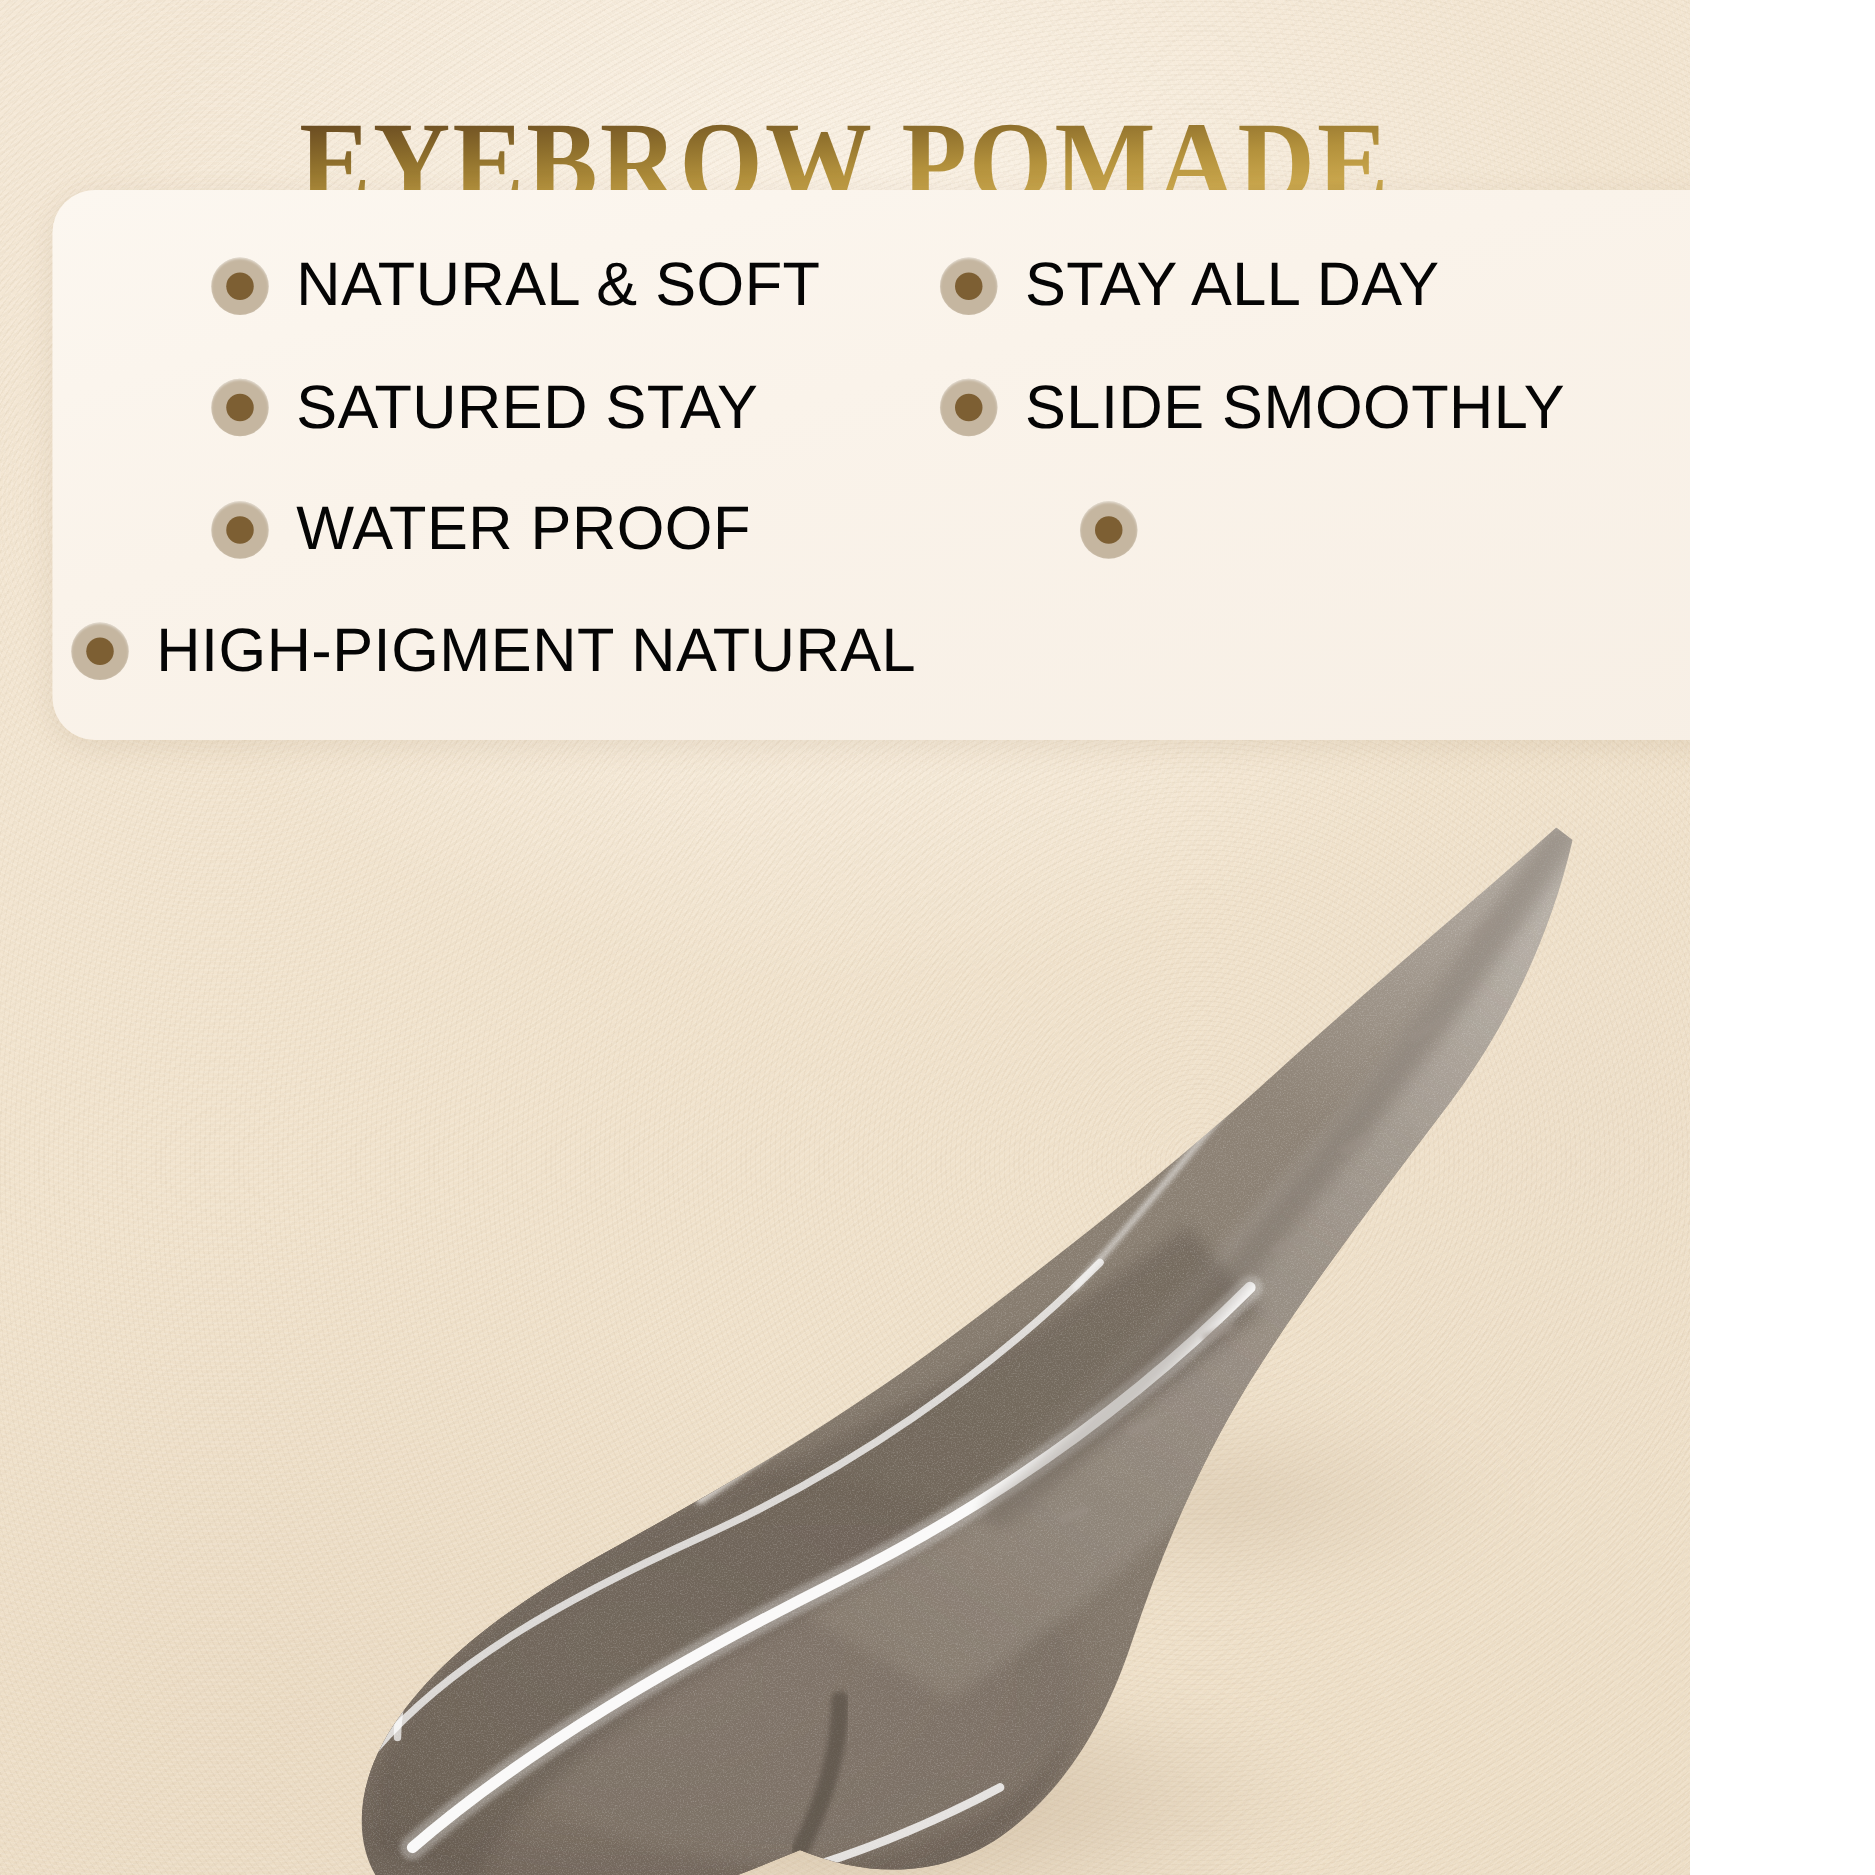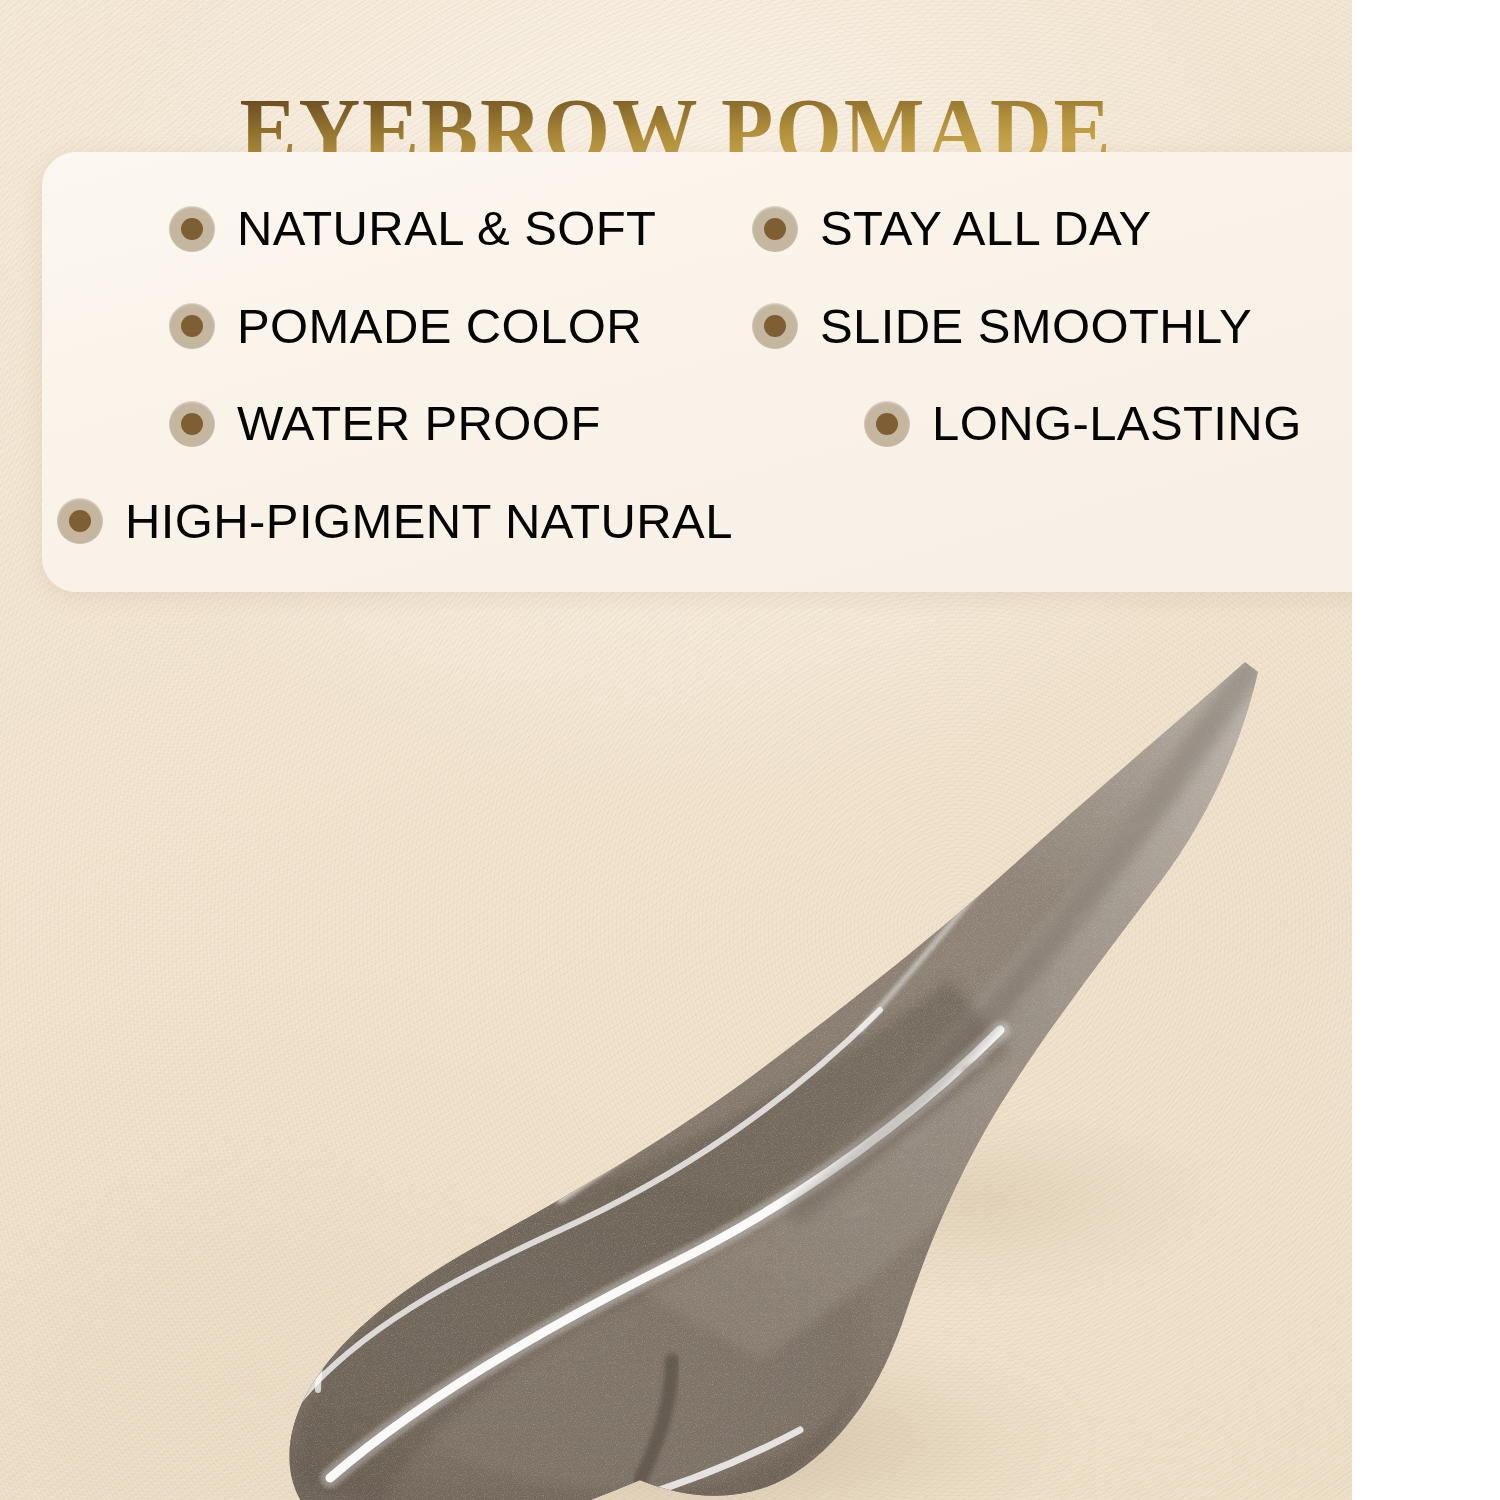--- a/index.html
+++ b/index.html
@@ -155,41 +155,40 @@
         <span class="bullet">
             <span class="core"></span>
           </span>
         <span class="feature-label">STAY ALL DAY</span>
       </div>
 
       <div class="feature-item col-left">
         <span class="bullet">
             <span class="core"></span>
           </span>
-        <span class="feature-label">POMADE COLOR</span>
+        <span class="feature-label">SATURED STAY</span>
       </div>
       <div class="feature-item col-right">
         <span class="bullet">
             <span class="core"></span>
           </span>
         <span class="feature-label">SLIDE SMOOTHLY</span>
       </div>
 
       <div class="feature-item col-left">
         <span class="bullet">
             <span class="core"></span>
           </span>
         <span class="feature-label">WATER PROOF</span>
       </div>
 
       <div class="feature-item col-left">
         <span class="bullet">
             <span class="core"></span>
           </span>
-        <span class="feature-label">LONG-LASTING</span>
       </div>
       <div class="feature-item col-right">
         <span class="bullet">
             <span class="core"></span>
           </span>
         <span class="feature-label">HIGH-PIGMENT NATURAL</span>
       </div>
 
     </div>
   </div>

